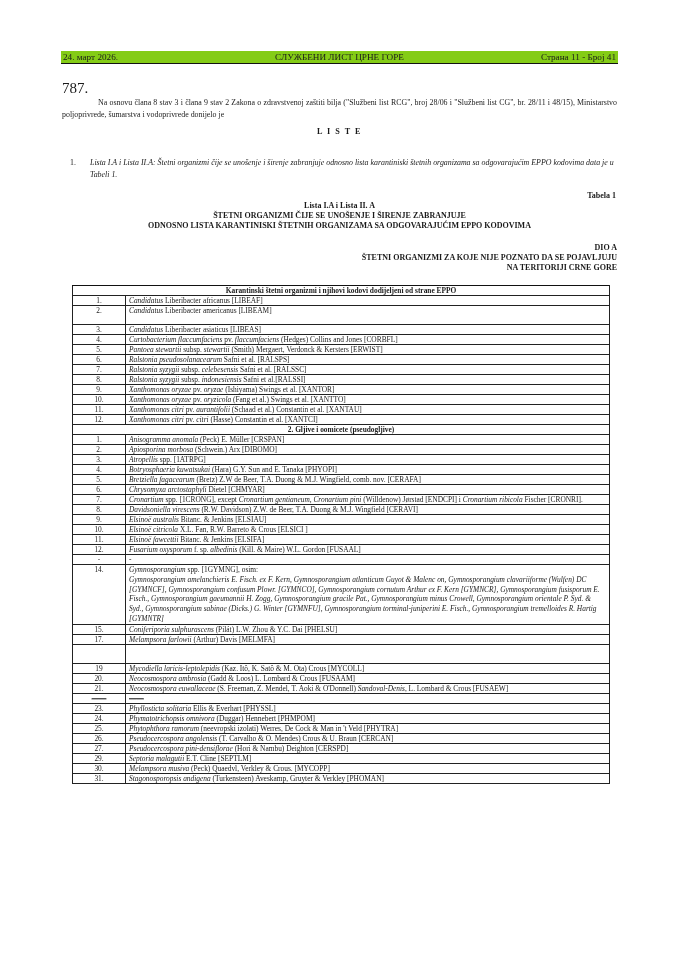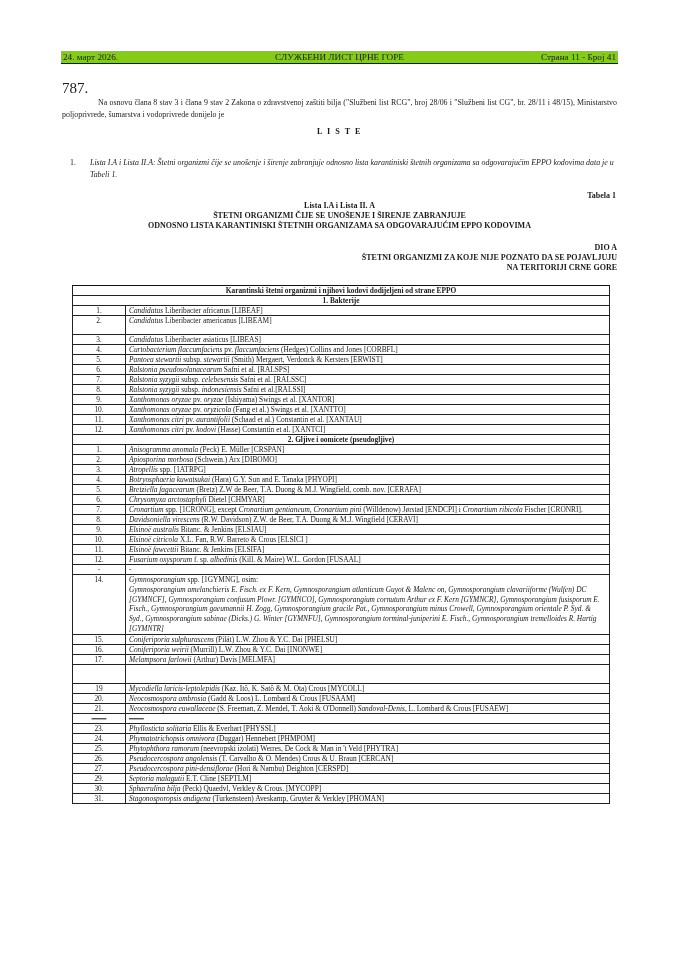--- a/index.html
+++ b/index.html
@@ -94,23 +94,20 @@
   <div>DIO A</div>
   <div>ŠTETNI ORGANIZMI ZA KOJE NIJE POZNATO DA SE POJAVLJUJU</div>
   <div>NA TERITORIJI CRNE GORE</div>
 </div>
 
 <table class="organisms">
   <tbody id="org-body">
     <tr class="heavy">
       <td colspan="2" class="hdr">Karantinski štetni organizmi i njihovi kodovi dodijeljeni od strane EPPO</td>
     </tr>
-  <tr class="heavy">
-        <td colspan="2" class="hdr">1.    Bakterije</td>
-      </tr>
       <tr>
         <td class="n"><span>1.</span></td>
         <td><i>Candidatus</i><span> Liberibacter africanus [LIBEAF]</span></td>
       </tr>
       <tr>
         <td class="n"><span>2.</span></td>
         <td class="tall"><i>Candidatus</i><span> Liberibacter americanus [LIBEAM]</span></td>
       </tr>
       <tr>
         <td class="n"><span>3.</span></td>
@@ -143,21 +140,21 @@
       <tr>
         <td class="n"><span>10.</span></td>
         <td><i>Xanthomonas oryzae</i><span> pv. </span><i>oryzicola</i><span> (Fang et al.) Swings et al. [XANTTO]</span></td>
       </tr>
       <tr>
         <td class="n"><span>11.</span></td>
         <td><i>Xanthomonas citri</i><span> pv. </span><i>aurantifolii</i><span> (Schaad et al.) Constantin et al. [XANTAU]</span></td>
       </tr>
       <tr>
         <td class="n"><span>12.</span></td>
-        <td><i>Xanthomonas citri</i><span> pv. </span><i>kodovi</i><span> (Hasse) Constantin et al. [XANTCI]</span></td>
+        <td><i>Xanthomonas citri</i><span> pv. </span><i>citri</i><span> (Hasse) Constantin et al. [XANTCI]</span></td>
       </tr>
       <tr class="heavy">
         <td colspan="2" class="hdr">2.    Gljive i oomicete (pseudogljive)</td>
       </tr>
       <tr>
         <td class="n"><span>1.</span></td>
         <td><i>Anisogramma anomala</i><span> (Peck) E. Müller [CRSPAN]</span></td>
       </tr>
       <tr>
         <td class="n"><span>2.</span></td>
@@ -209,24 +206,20 @@
       </tr>
       <tr>
         <td class="n"><span>14.</span></td>
         <td class="multi"><i>Gymnosporangium</i><span> spp. [1GYMNG], osim:</span><div style="font-style: italic;">Gymnosporangium amelanchieris E. Fisch. ex F. Kern, Gymnosporangium atlanticum Guyot &amp; Malenc on, Gymnosporangium clavariiforme (Wulfen) DC [GYMNCF], Gymnosporangium confusum Plowr. [GYMNCO], Gymnosporangium cornutum Arthur ex F. Kern [GYMNCR], Gymnosporangium fusisporum E. Fisch., Gymnosporangium gaeumannii H. Zogg, Gymnosporangium gracile Pat., Gymnosporangium minus Crowell, Gymnosporangium orientale P. Syd. &amp; Syd., Gymnosporangium sabinae (Dicks.) G. Winter [GYMNFU], Gymnosporangium torminal-juniperini E. Fisch., Gymnosporangium tremelloides R. Hartig [GYMNTR]</div></td>
       </tr>
       <tr>
         <td class="n"><span>15.</span></td>
         <td><i>Coniferiporia sulphurascens</i><span> (Pilát) L.W. Zhou &amp; Y.C. Dai [PHELSU]</span></td>
       </tr>
       <tr>
-        <td class="n"><span>16.</span></td>
-        <td><i>Coniferiporia weirii</i><span> (Murrill) L.W. Zhou &amp; Y.C. Dai [INONWE]</span></td>
-      </tr>
-      <tr>
         <td class="n"><span>17.</span></td>
         <td><i>Melampsora farlowii</i><span> (Arthur) Davis [MELMFA]</span></td>
       </tr>
       <tr>
         <td class="n"><span class="struck"></span></td>
         <td class="tall"><span class="struck"></span></td>
       </tr>
       <tr>
         <td class="n"><span>19</span></td>
         <td><i>Mycodiella laricis-leptolepidis</i><span> (Kaz. Itô, K. Satô &amp; M. Ota) Crous [MYCOLL]</span></td>
@@ -262,20 +255,20 @@
       <tr>
         <td class="n"><span>27.</span></td>
         <td><i>Pseudocercospora pini-densiflorae</i><span> (Hori &amp; Nambu) Deighton [CERSPD]</span></td>
       </tr>
       <tr>
         <td class="n"><span>29.</span></td>
         <td><i>Septoria malagutii</i><span> E.T. Cline [SEPTLM]</span></td>
       </tr>
       <tr>
         <td class="n"><span>30.</span></td>
-        <td><i>Sphaerulina bilja</i><span> (Peck) Quaedvl, Verkley &amp; Crous. [MYCOPP]</span></td>
+        <td><i>Melampsora musiva</i><span> (Peck) Quaedvl, Verkley &amp; Crous. [MYCOPP]</span></td>
       </tr>
       <tr>
         <td class="n"><span>31.</span></td>
         <td><i>Stagonosporopsis andigena</i><span> (Turkensteen) Aveskamp, Gruyter &amp; Verkley [PHOMAN]</span></td>
       </tr>
     </tbody>
 </table>
 
 </body></html>

